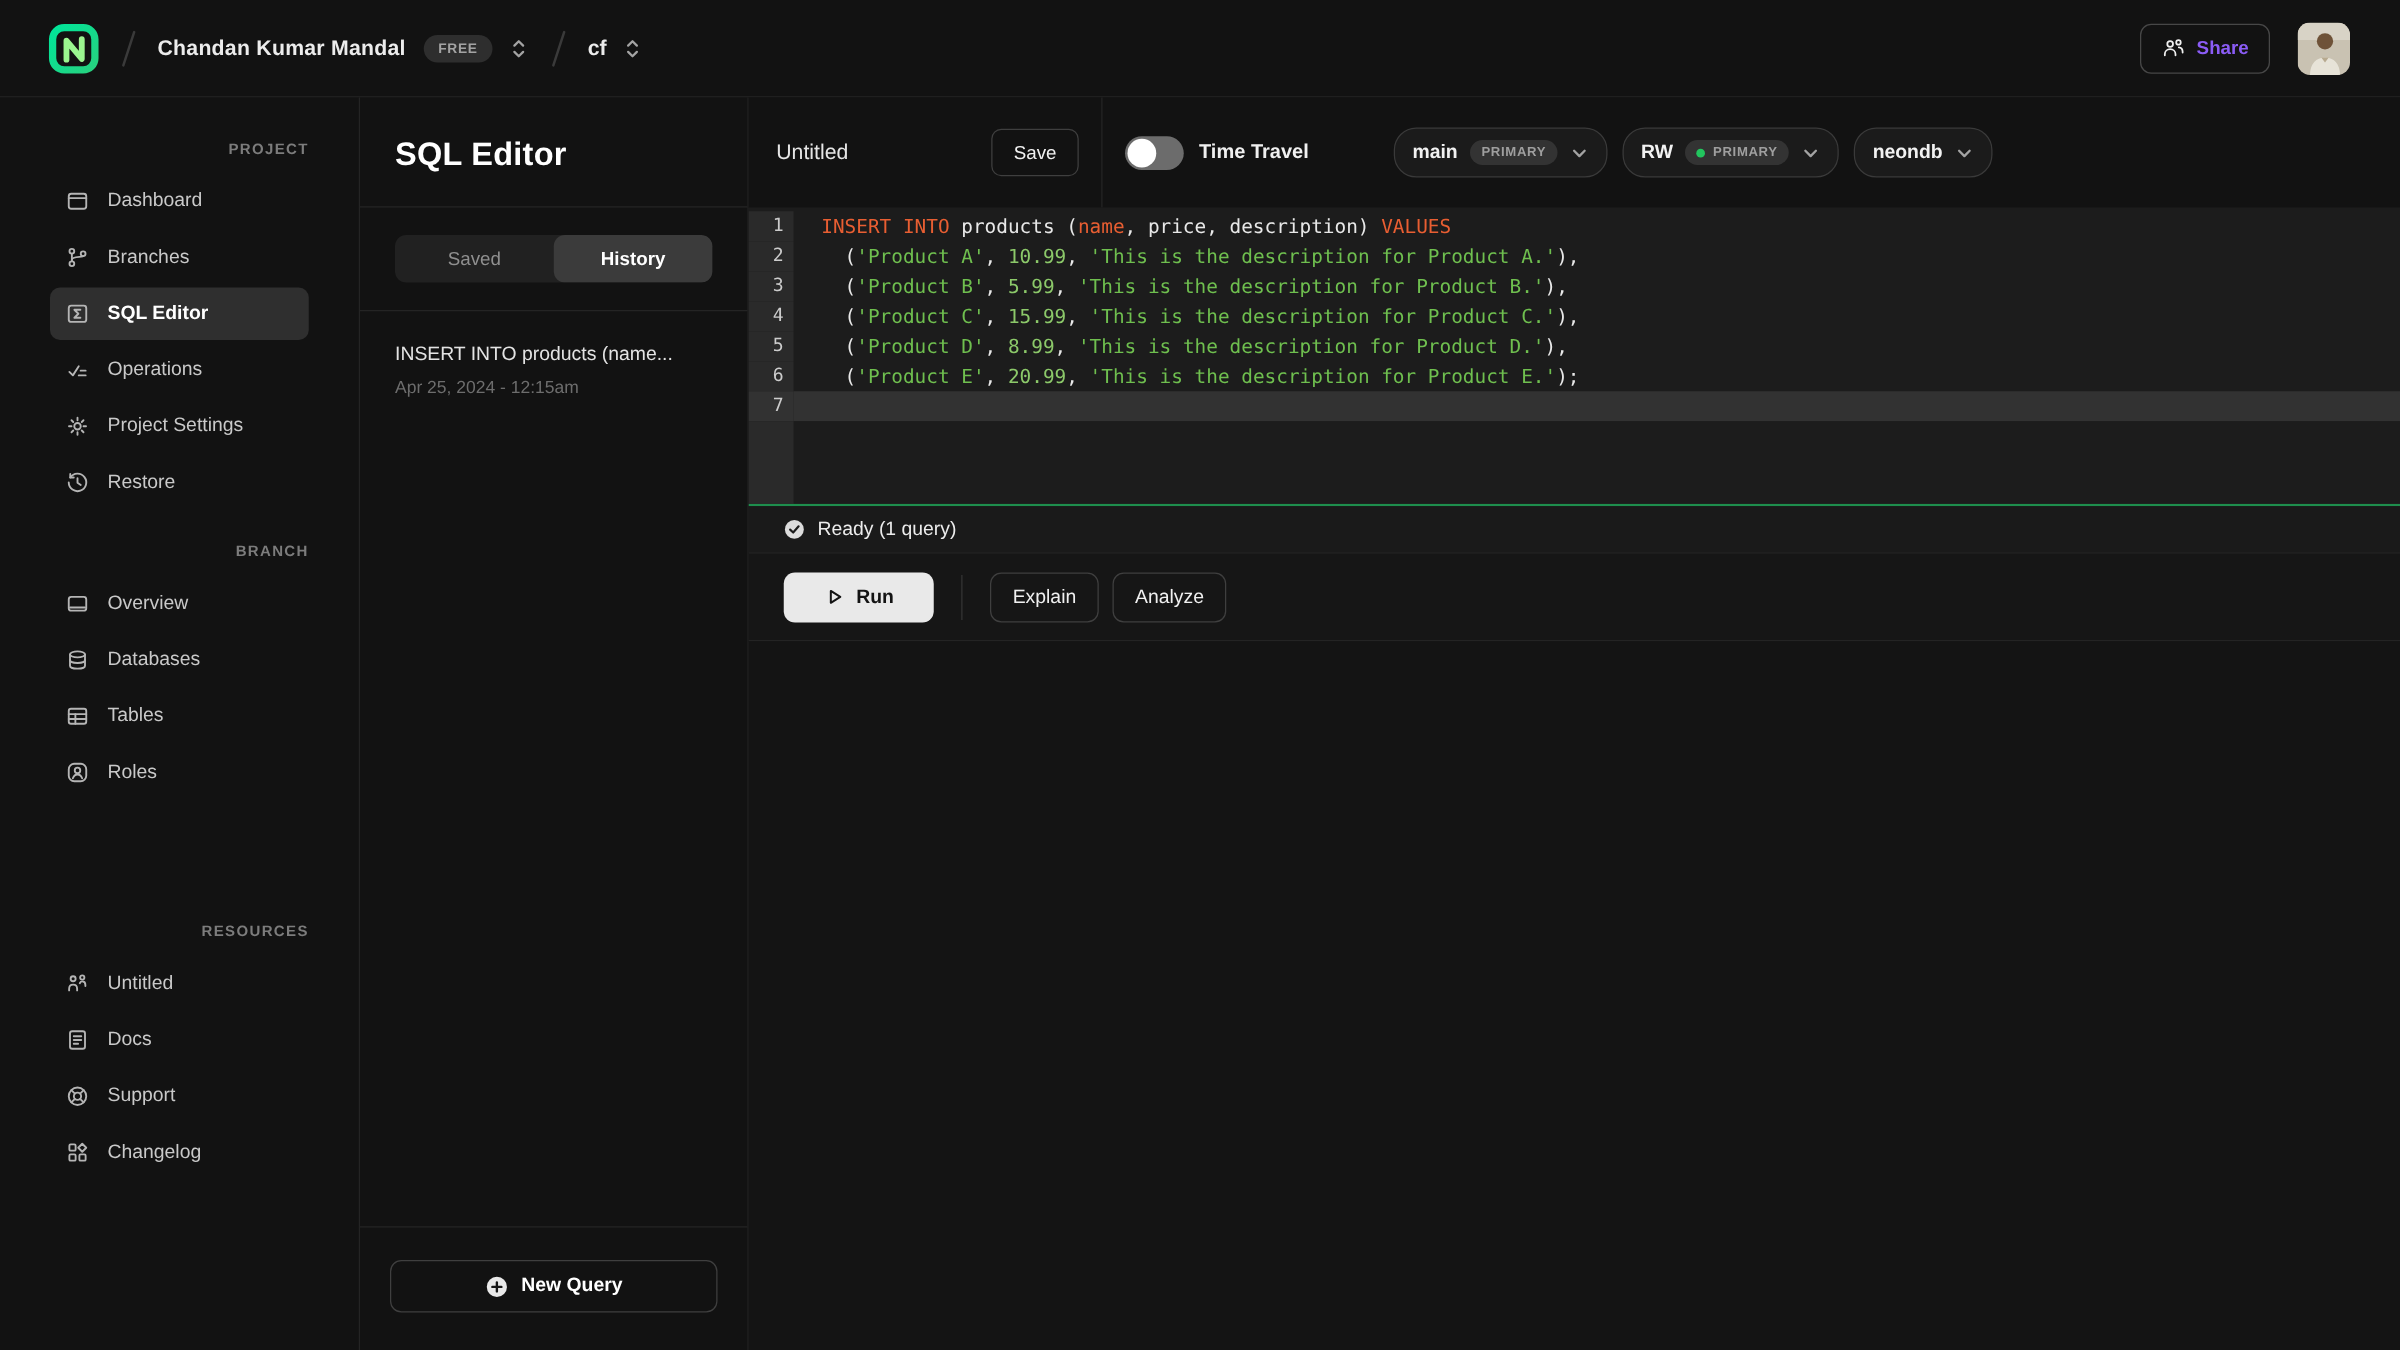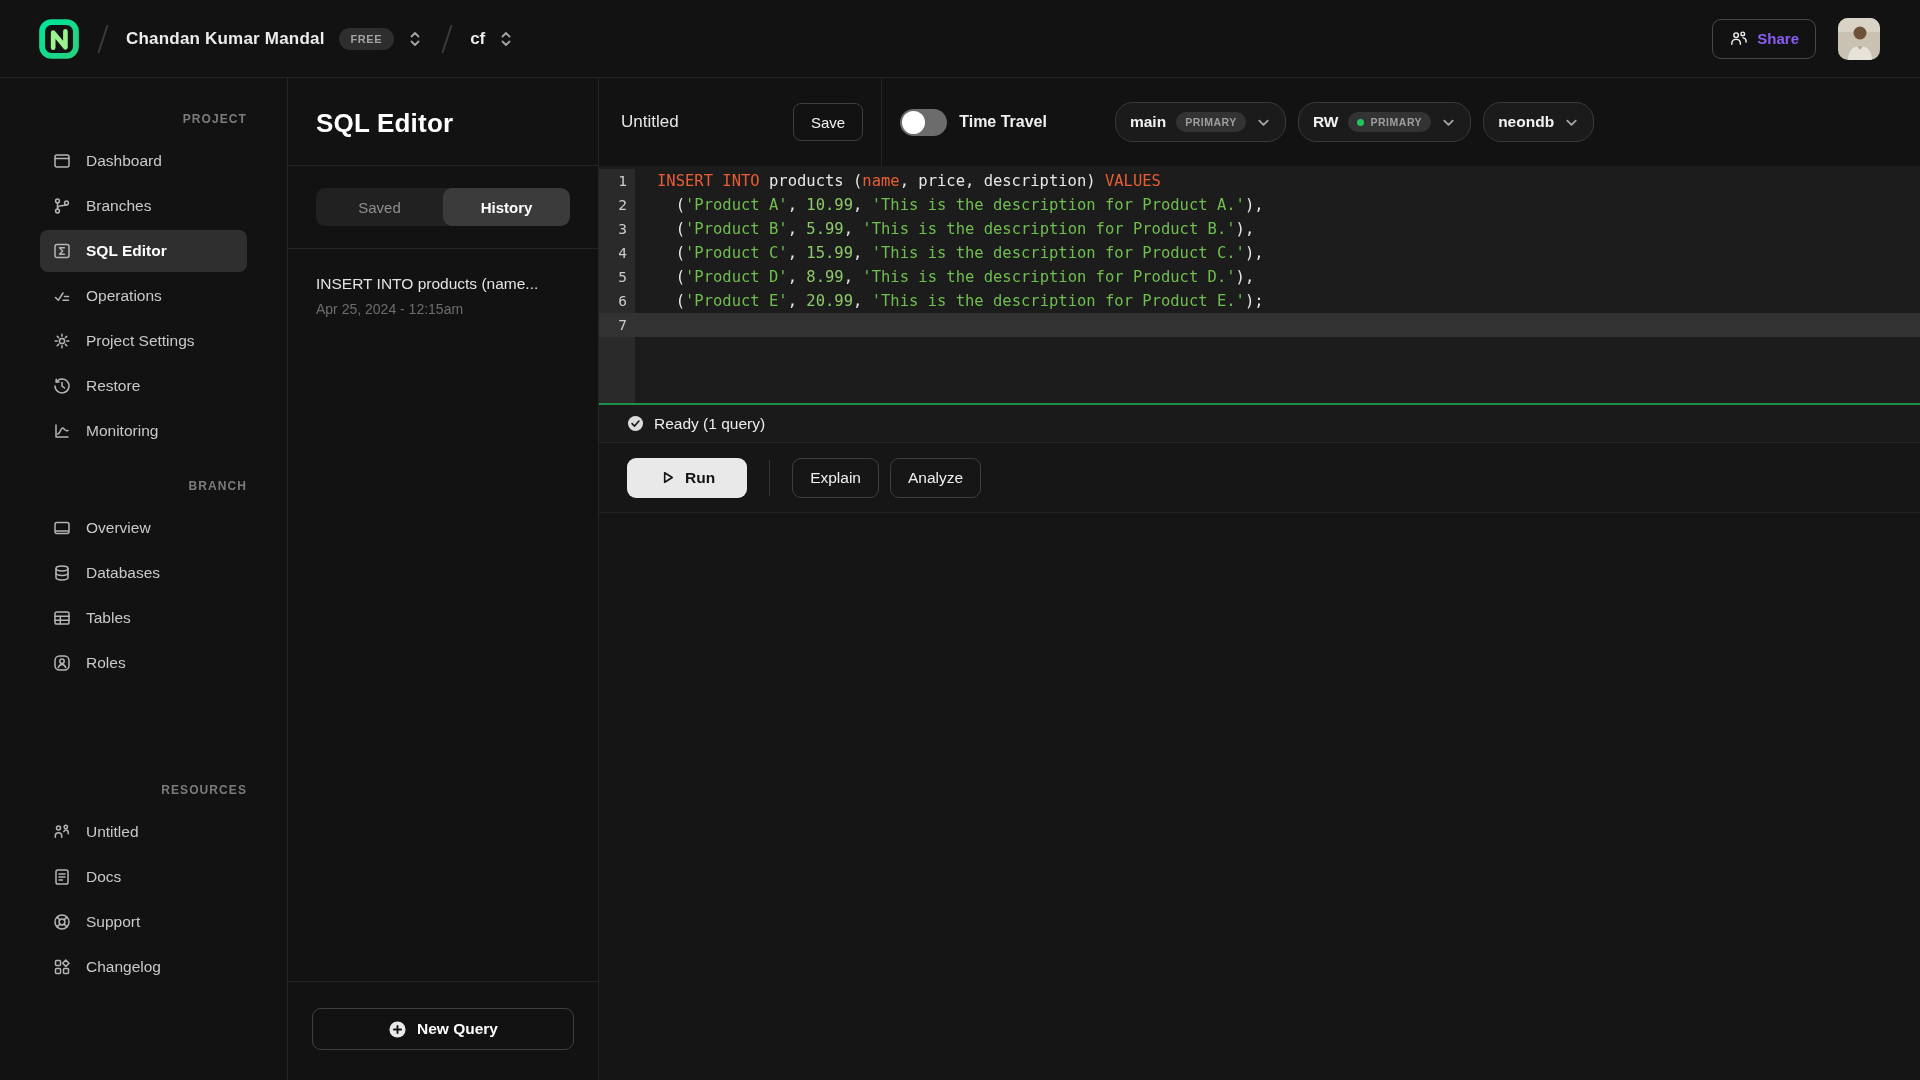--- a/index.html
+++ b/index.html
@@ -215,29 +215,20 @@
           <div class="nav-item">
             <span class="nav-ic">
               <svg width="20" height="20" viewBox="0 0 20 20" fill="none" stroke="#b5b5b5" stroke-width="1.5" stroke-linecap="round" stroke-linejoin="round">
                 <path d="M4.2 6 A7 7 0 1 1 3 10"></path>
                 <path d="M4.2 3.2 v2.8 h2.8"></path>
                 <path d="M10 6.5 v3.7 l2.6 1.8"></path>
               </svg>
             </span>
             <span>Restore</span>
           </div>
-          <div class="nav-item">
-            <span class="nav-ic">
-              <svg width="20" height="20" viewBox="0 0 20 20" fill="none" stroke="#b5b5b5" stroke-width="1.5" stroke-linecap="round" stroke-linejoin="round">
-                <path d="M4 4 v12 h12"></path>
-                <path d="M5.5 13 c3 0 3-6 5-6 s2 3.5 5.5 2.5"></path>
-              </svg>
-            </span>
-            <span>Monitoring</span>
-          </div>
         </div>
         <div class="nav-section">
           <div class="nav-label">BRANCH</div>
           <div class="nav-item">
             <span class="nav-ic">
               <svg width="20" height="20" viewBox="0 0 20 20" fill="none" stroke="#b5b5b5" stroke-width="1.5" stroke-linecap="round" stroke-linejoin="round">
                 <rect x="3" y="4.5" width="14" height="11" rx="2"></rect>
                 <path d="M4 13 h12"></path>
               </svg>
             </span>

